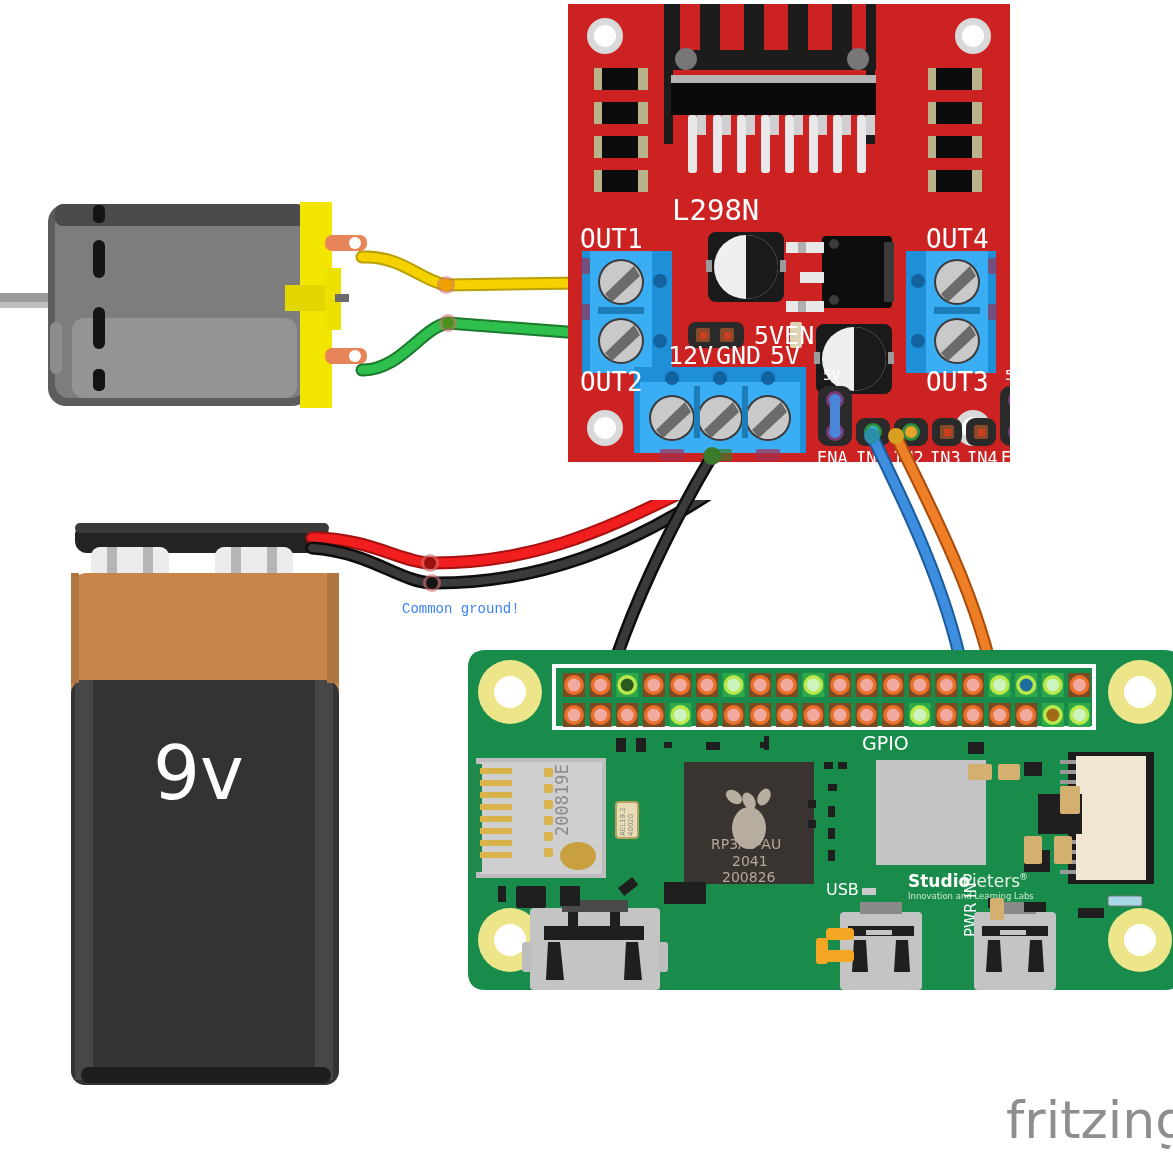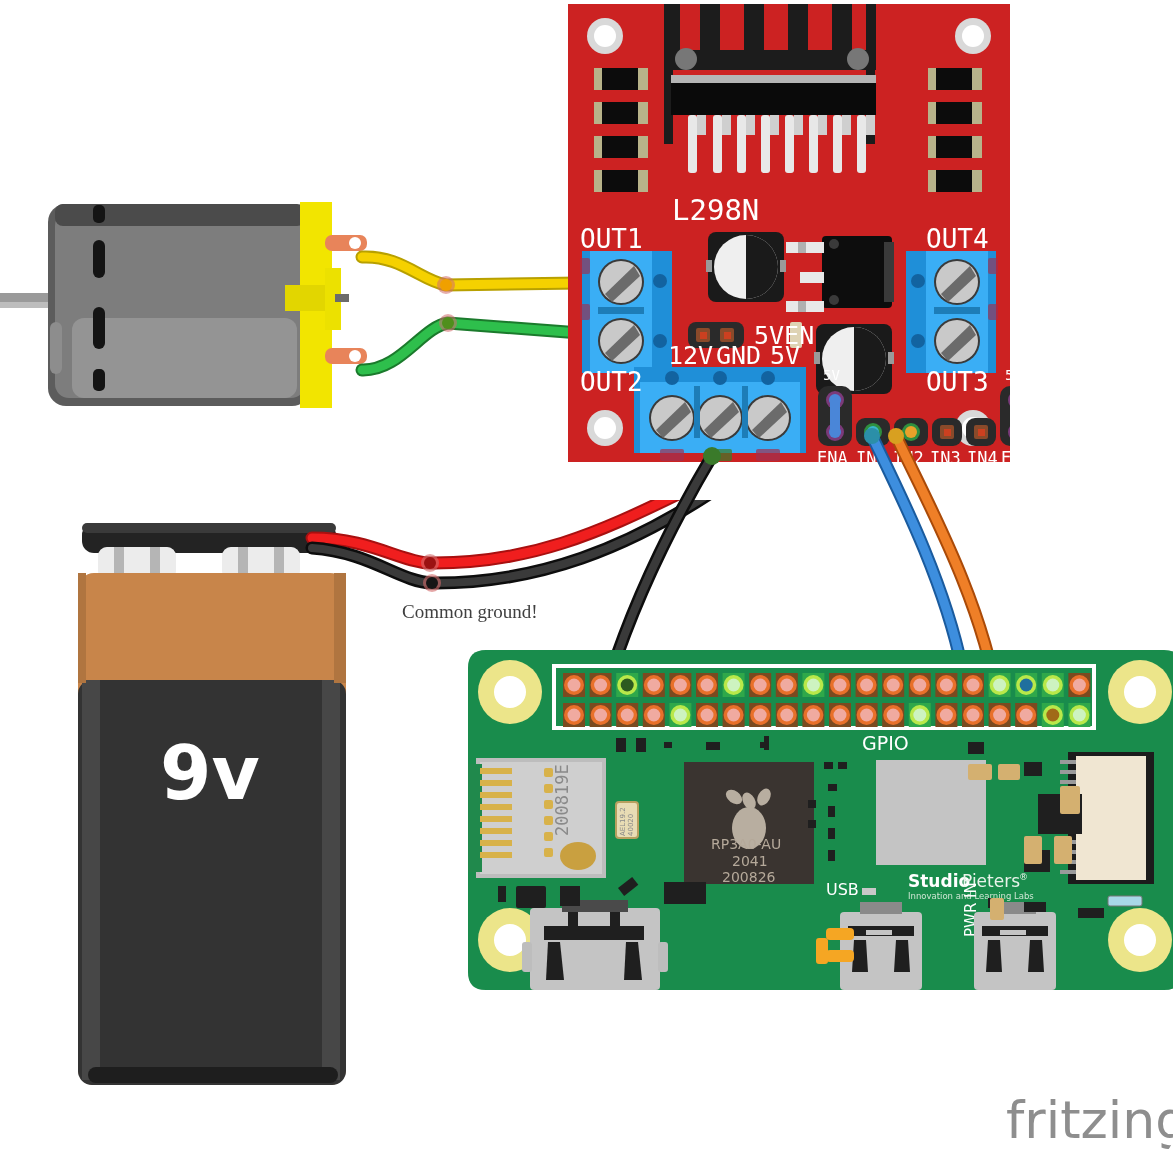--- a/index.html
+++ b/index.html
@@ -2,21 +2,21 @@
 <html><head>
 <meta charset="utf-8">
 <title>Fritzing Breadboard View</title>
 <style>
   html,body{margin:0;padding:0;background:#ffffff;}
   body{font-family:"DejaVu Sans","Liberation Sans",sans-serif;}
   #stage{position:relative;width:1173px;height:1158px;background:#fff;overflow:hidden;border-radius:22px;}
   .abs{position:absolute;}
   svg{display:block;}
   .mono{font-family:"DejaVu Sans Mono","Liberation Mono",monospace;}
-  .note{position:absolute;color:#404040;font-size:19px;font-family:Liberation Serif, serif;white-space:nowrap;}
+  .note{position:absolute;color:#3b82f6;font-size:14px;font-family:Liberation Mono, monospace;white-space:nowrap;}
   .frz{position:absolute;color:#8e8e8e;font-size:52px;letter-spacing:0px;
        font-family:"DejaVu Sans","Liberation Sans",sans-serif;font-weight:400;}
   .batt-label{position:absolute;color:#ffffff;font-size:74px;font-family:"DejaVu Sans","Liberation Sans",sans-serif;}
 </style>
 </head>
 <body>
 
 <div id="stage">
 
   <div class="abs" style="left:0px;top:190px;">
@@ -303,21 +303,21 @@
       <text class="mono" x="437" y="376" fill="#ffffff" font-size="14">5V</text>
       <text class="mono" x="249" y="460" fill="#ffffff" font-size="17">ENA</text>
       <text class="mono" x="288" y="460" fill="#ffffff" font-size="17">IN1</text>
       <text class="mono" x="325" y="460" fill="#ffffff" font-size="17">IN2</text>
       <text class="mono" x="362" y="460" fill="#ffffff" font-size="17">IN3</text>
       <text class="mono" x="399" y="460" fill="#ffffff" font-size="17">IN4</text>
       <text class="mono" x="433" y="460" fill="#ffffff" font-size="17">ENB</text>
     </svg>
   </div>
 
-  <div class="abs" style="left:70px;top:515px;font-weight:bold;">
+  <div class="abs" style="left:63px;top:515px;">
     <svg width="290" height="580" viewBox="0 0 290 580">
 
       <rect x="12" y="8" width="254" height="30" rx="12" fill="#232323"></rect>
       <rect x="12" y="8" width="254" height="10" rx="5" fill="#3a3a3a"></rect>
 
       <g>
         <rect x="28" y="32" width="78" height="32" rx="9" fill="#d9d9d9"></rect>
         <rect x="28" y="32" width="78" height="32" rx="9" fill="#ffffff" opacity="0.5"></rect>
         <rect x="44" y="32" width="10" height="32" fill="#b5b5b5"></rect>
         <rect x="80" y="32" width="10" height="32" fill="#b5b5b5"></rect>

